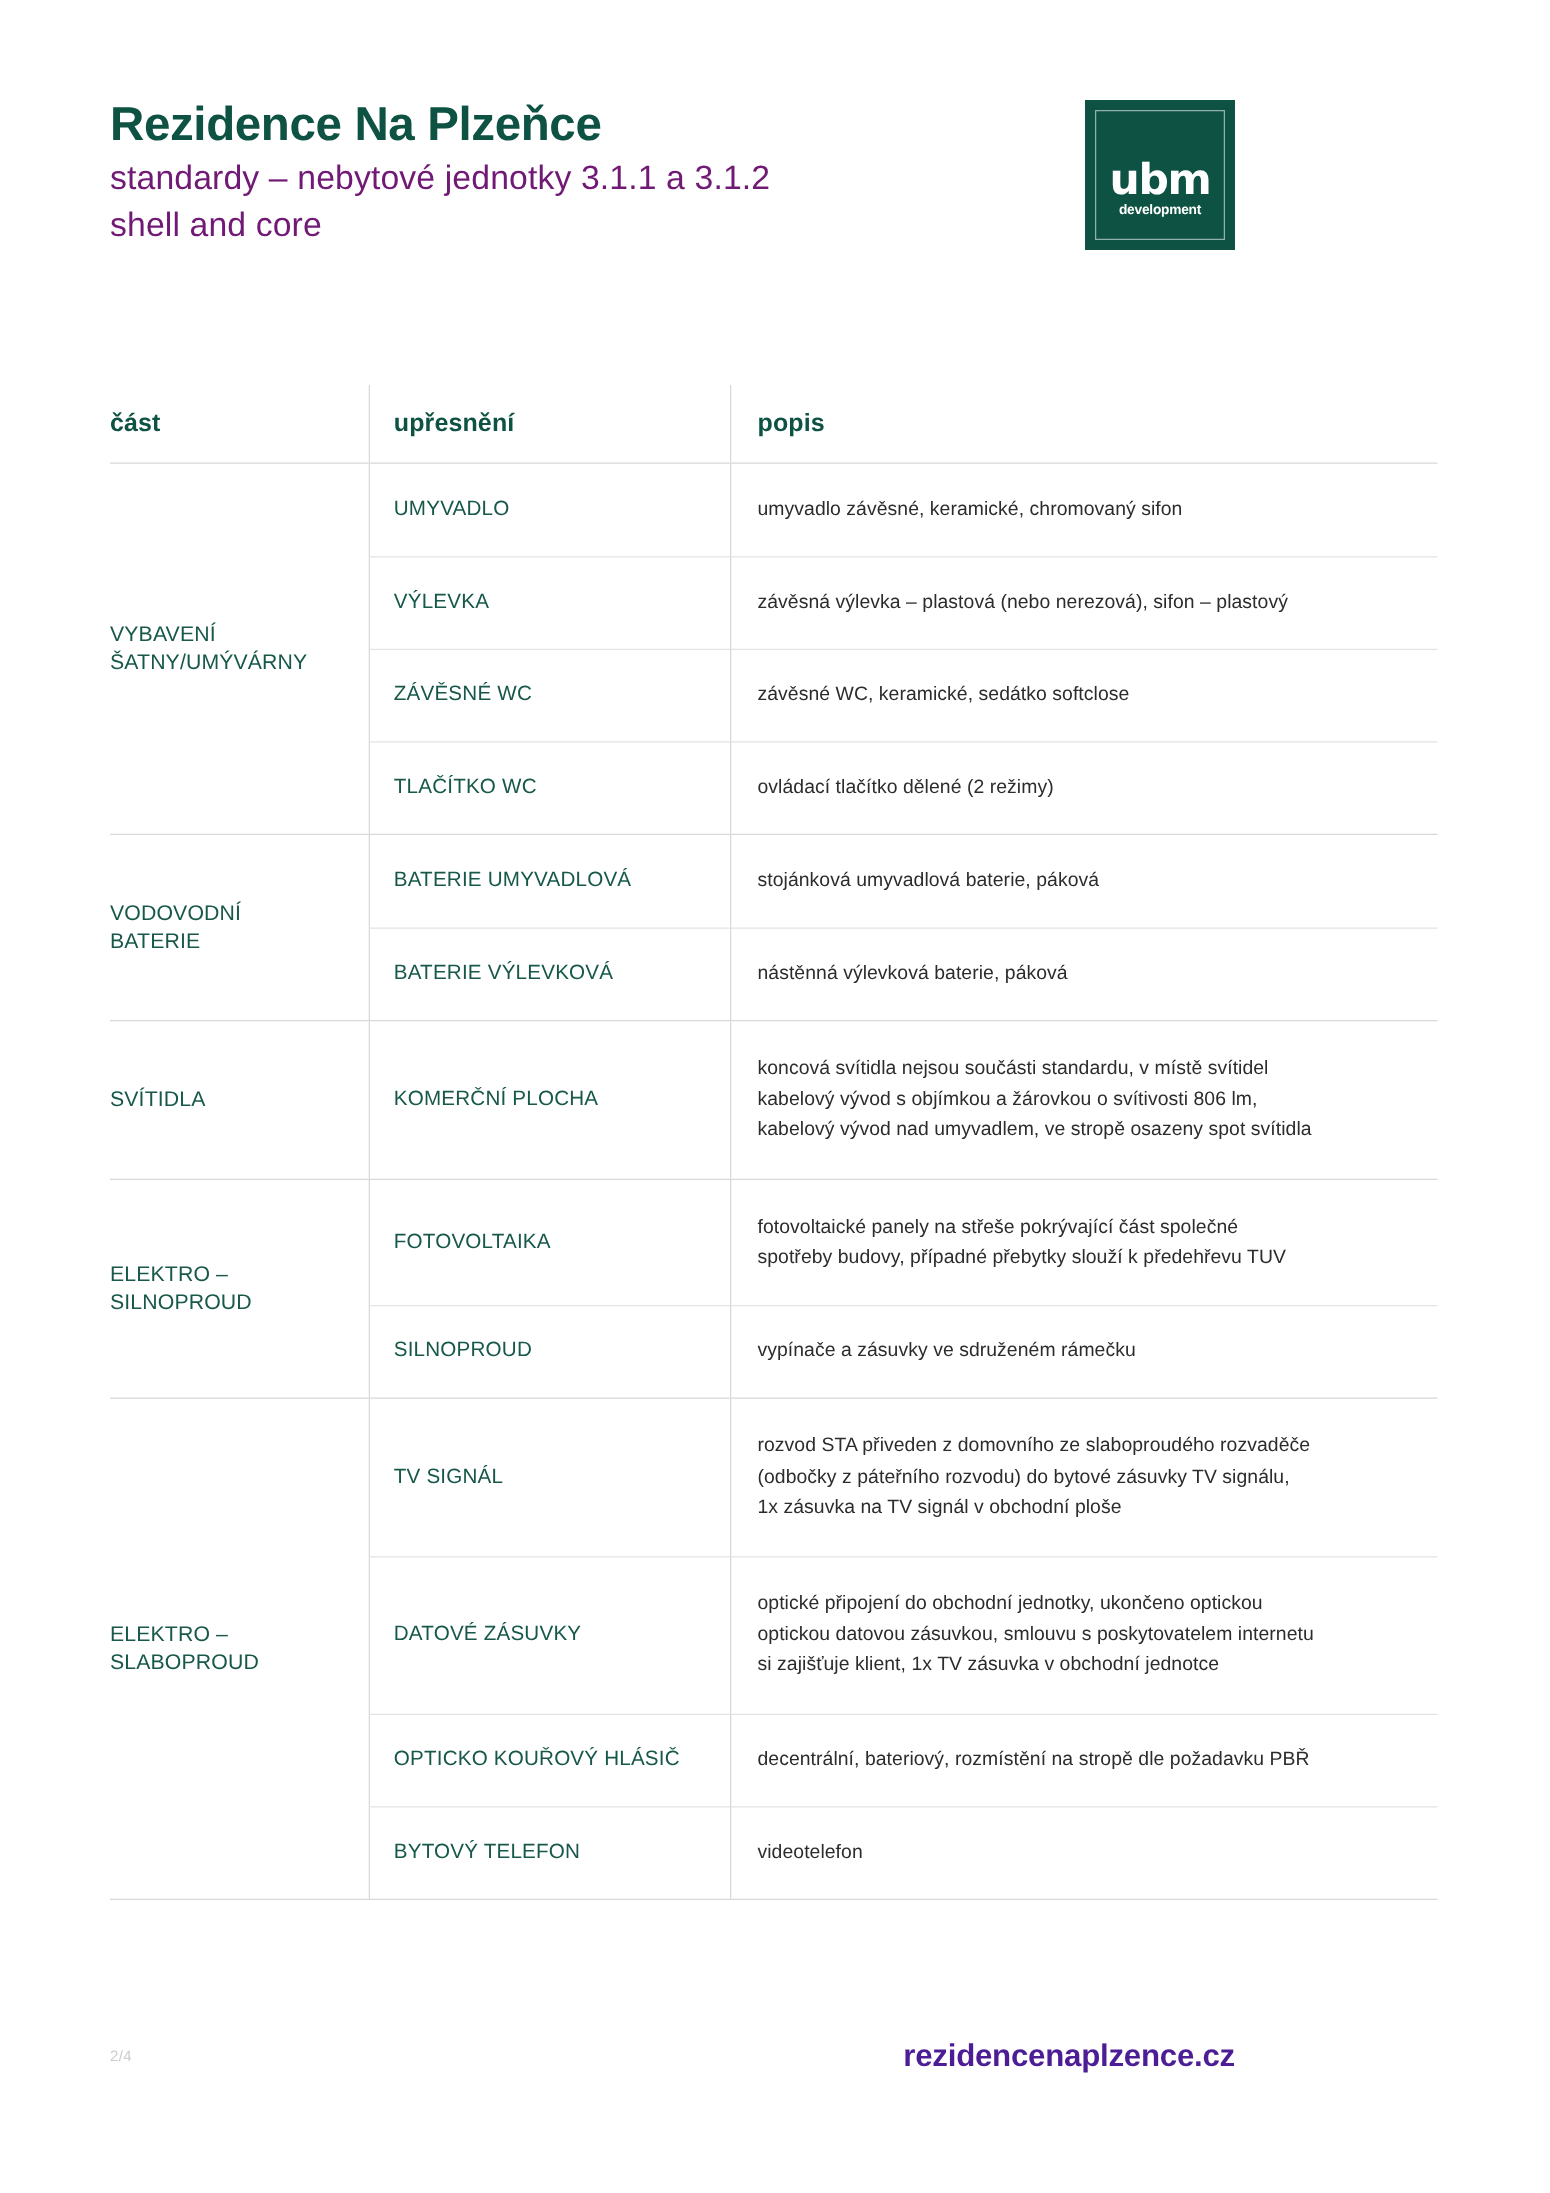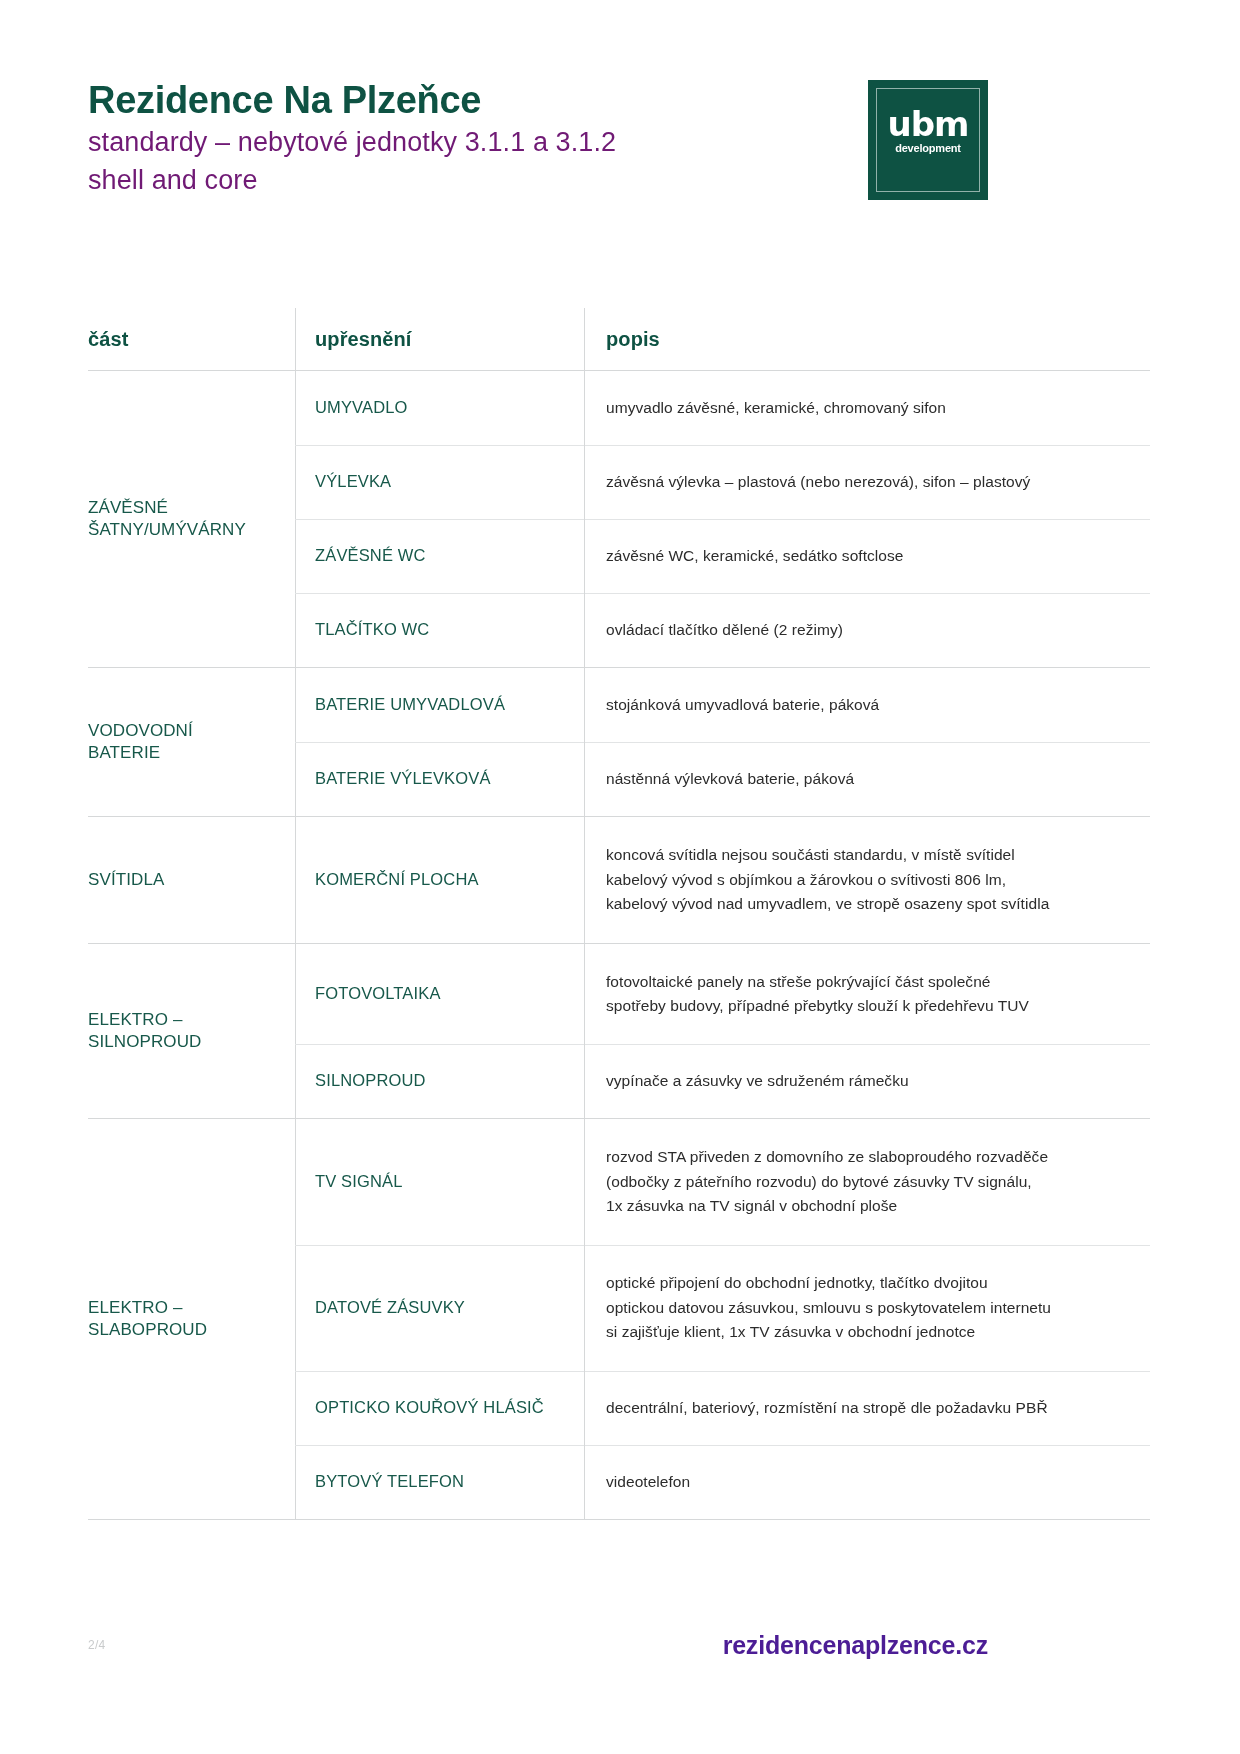--- a/index.html
+++ b/index.html
@@ -72,21 +72,21 @@
     align-items: center;
     justify-content: center;
   }
   .logo-inner {
     width: 104px;
     height: 104px;
     border: 1px solid rgba(255,255,255,0.55);
     display: flex;
     flex-direction: column;
     align-items: center;
-    justify-content: center;
+    justify-content: flex-end;
     padding-bottom: 17px;
   }
   .logo-mark {
     font-size: 34px;
     font-weight: 700;
     color: #ffffff;
     line-height: 0.92;
     letter-spacing: -1px;
     font-family: "DejaVu Sans", sans-serif;
   }
@@ -296,21 +296,21 @@
         <span class="th-label">popis</span>
       </div>
     </div>
 
     <div class="rule-full"></div>
 
     <div id="sections-host">
         <div class="section">
           <div class="section-part">
             <div class="part-label">
-              <span class="pl">ZÁVĚSNÉ</span>
+              <span class="pl">VYBAVENÍ</span>
               <span class="pl">ŠATNY/UMÝVÁRNY</span>
             </div>
           </div>
           <div class="section-rows">
             <div class="srow" style="min-height: 74px;">
               <div class="sub-cell">
                 <span class="sub-label">UMYVADLO</span>
               </div>
               <div class="desc-cell">
                 <div class="desc-text">
@@ -455,21 +455,21 @@
                   <span class="dl">1x zásuvka na TV signál v obchodní ploše</span>
                 </div>
               </div>
             </div>
             <div class="srow" style="min-height: 126px;">
               <div class="sub-cell">
                 <span class="sub-label">DATOVÉ ZÁSUVKY</span>
               </div>
               <div class="desc-cell">
                 <div class="desc-text">
-                  <span class="dl">optické připojení do obchodní jednotky, tlačítko dvojitou</span>
+                  <span class="dl">optické připojení do obchodní jednotky, ukončeno optickou</span>
                   <span class="dl">optickou datovou zásuvkou, smlouvu s poskytovatelem internetu</span>
                   <span class="dl">si zajišťuje klient, 1x TV zásuvka v obchodní jednotce</span>
                 </div>
               </div>
             </div>
             <div class="srow" style="min-height: 74px;">
               <div class="sub-cell">
                 <span class="sub-label">OPTICKO KOUŘOVÝ HLÁSIČ</span>
               </div>
               <div class="desc-cell">

